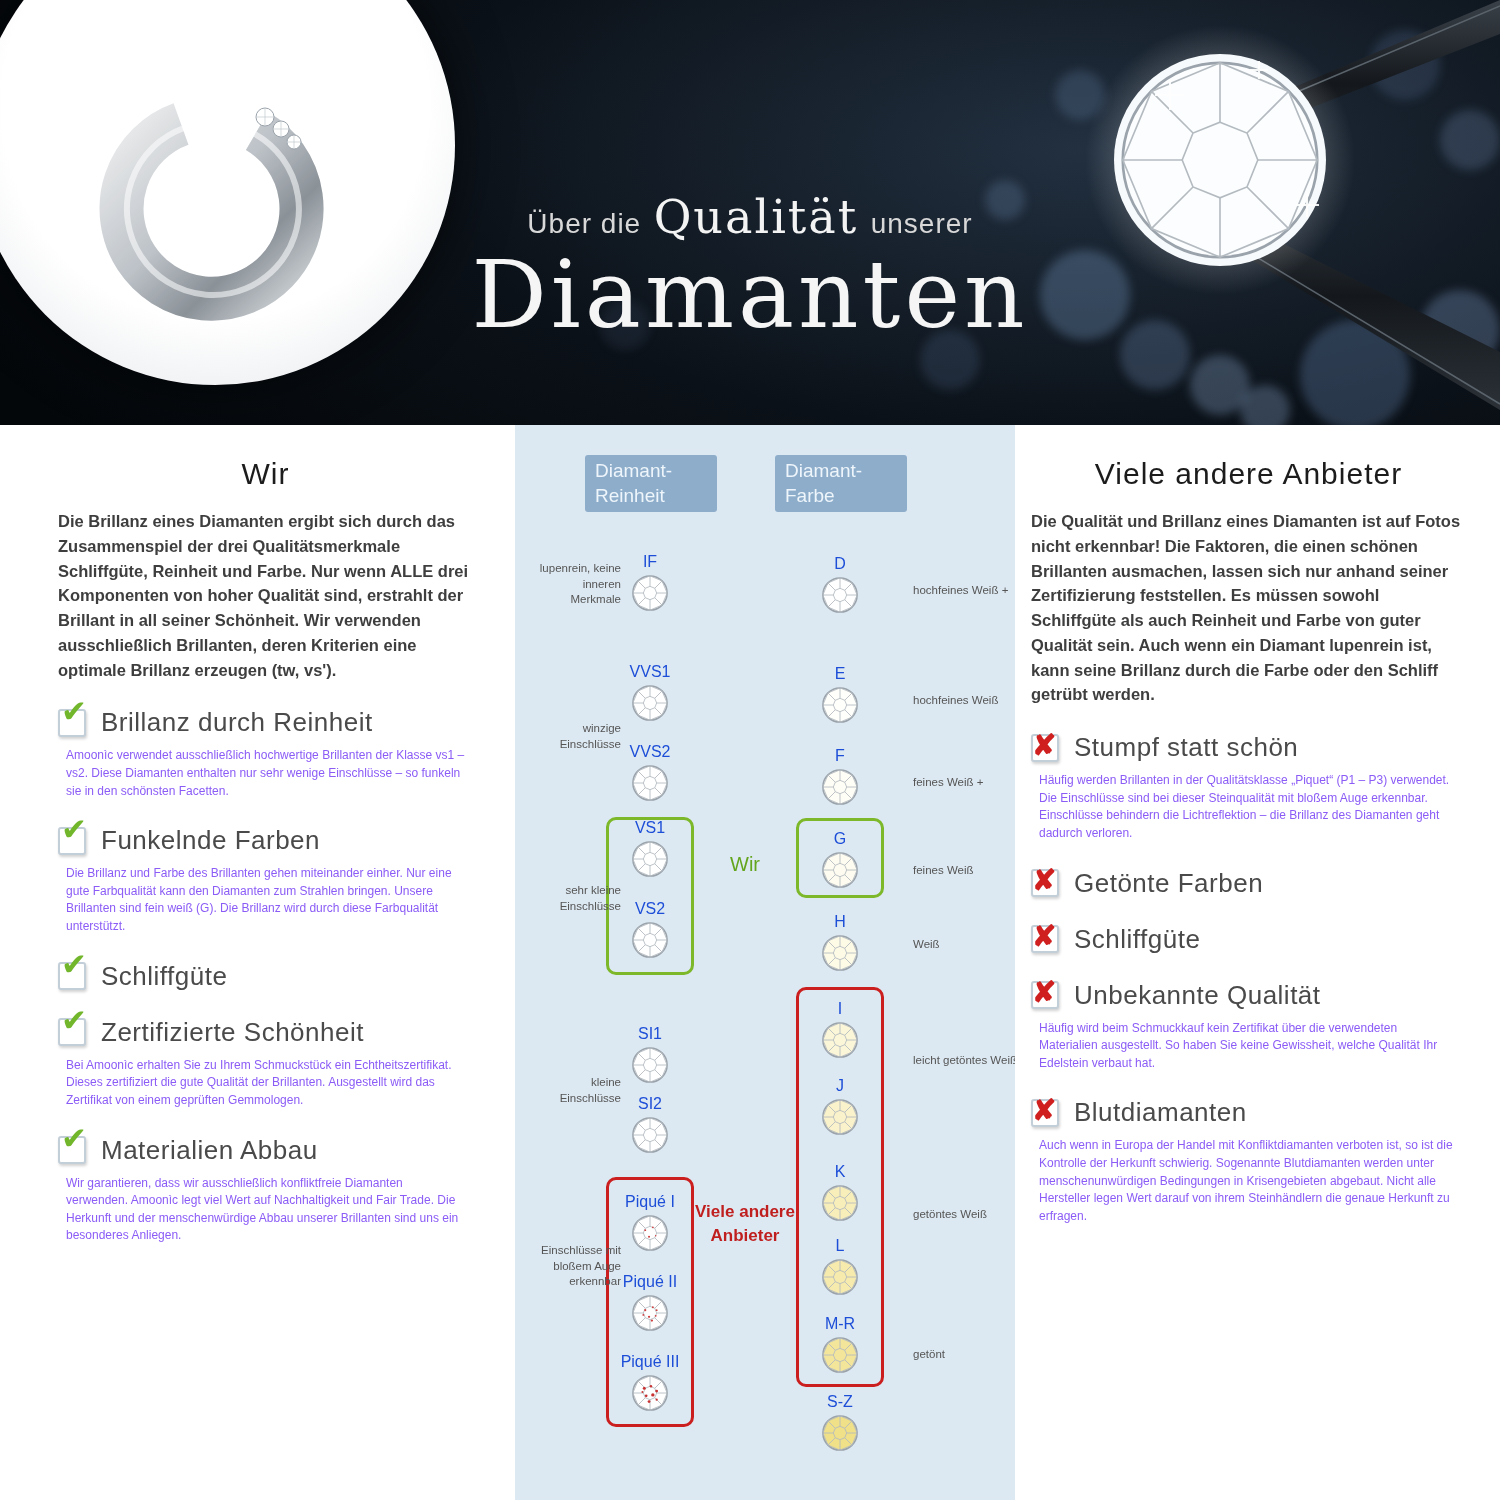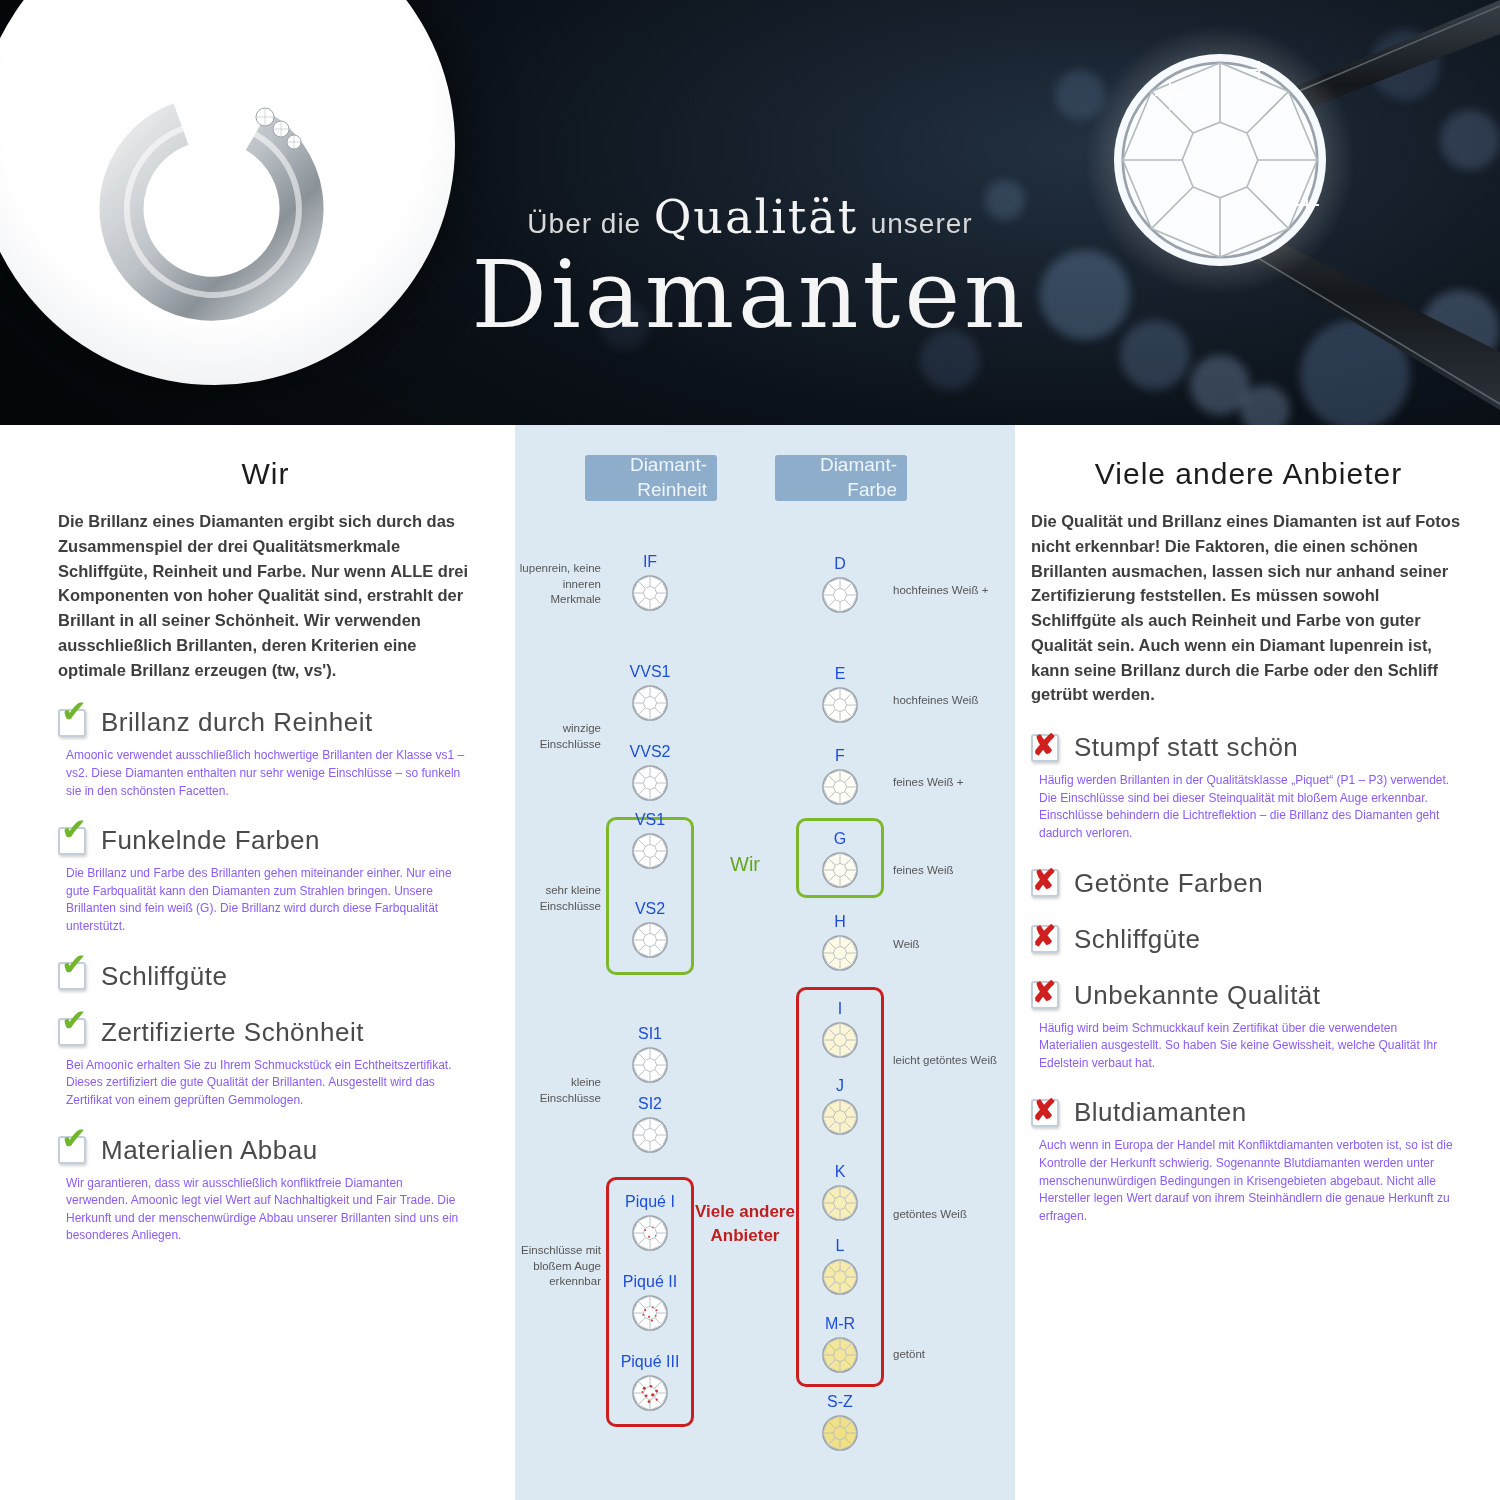--- a/index.html
+++ b/index.html
@@ -34,26 +34,26 @@
   .sec-head{display:flex;align-items:center;gap:15px;margin-bottom:9px;}
   .sec-title{font-size:26px;color:#4a4a4a;letter-spacing:.5px;}
   .sec-body{font-size:12px;color:#8b5cf6;line-height:1.47;margin:8px;}
   
   .chk,.crx{width:24px;height:24px;border:2px solid #c3cfd8;border-radius:3px;background:#fff;
     position:relative;flex:0 0 auto;box-shadow:1px 2px 3px rgba(0,0,0,.18);}
   .chk i{position:absolute;left:1px;top:-15px;font-size:31px;color:#72b62c;font-style:normal;line-height:1;}
   .crx i{position:absolute;left:-1px;top:-5px;font-size:29px;color:#cf1f1f;font-style:normal;line-height:1;font-weight:bold;}
   
   .panel{position:absolute;left:515px;top:425px;width:500px;height:1075px;background:#dde9f2;}
-  .chip{position:absolute;width:132px;height:46px;background:#8dadca;color:#eef5fb;font-size:19px;
-    text-align:right;display:flex;align-items:center;justify-content:center;line-height:1.3;border-radius:3px;padding:0 10px;box-sizing:border-box;}
+  .chip{position:absolute;width:132px;height:57px;background:#8dadca;color:#eef5fb;font-size:19px;
+    text-align:left;display:flex;align-items:center;justify-content:center;line-height:1.3;border-radius:3px;padding:0 10px;box-sizing:border-box;}
   .scale-item{position:absolute;width:90px;text-align:center;}
   .grade{font-size:16px;color:#1d4ed8;margin-bottom:3px;}
   .dia{width:38px;height:38px;display:inline-block;}
-  .note{position:absolute;font-size:11.5px;color:#555;line-height:1.35;}
+  .note{position:absolute;font-size:11.5px;color:#555;line-height:1.35;margin-left:20px;}
   .note.r{text-align:right;left:2px;width:84px;}
   .note.l{text-align:left;left:378px;width:110px;}
   .gbox,.rbox{position:absolute;border-radius:10px;box-sizing:border-box;}
   .gbox{border:3px solid #7cb829;}
   .rbox{border:3px solid #cb1f1f;}
   .wir-label{position:absolute;left:195px;top:428px;width:70px;text-align:center;color:#64a51e;font-size:20px;}
   .anb-label{position:absolute;left:170px;top:775px;width:120px;text-align:center;color:#c01f1f;font-size:17px;font-weight:bold;line-height:1.4;}
   .defs-hidden{position:absolute;width:0;height:0;overflow:hidden;}
 </style>
 </head>
@@ -278,21 +278,21 @@
     <svg class="dia">
         <use href="#dia"></use>
       </svg>
   </div>
   <div class="scale-item" style="left:90px;top:318px">
     <div class="grade">VVS2</div>
     <svg class="dia">
         <use href="#dia"></use>
       </svg>
   </div>
-  <div class="scale-item" style="left:90px;top:386px">
+  <div class="scale-item" style="left:90px;top:394px">
     <div class="grade">VS1</div>
     <svg class="dia">
         <use href="#dia"></use>
       </svg>
   </div>
   <div class="scale-item" style="left:90px;top:475px">
     <div class="grade">VS2</div>
     <svg class="dia">
         <use href="#dia"></use>
       </svg>

